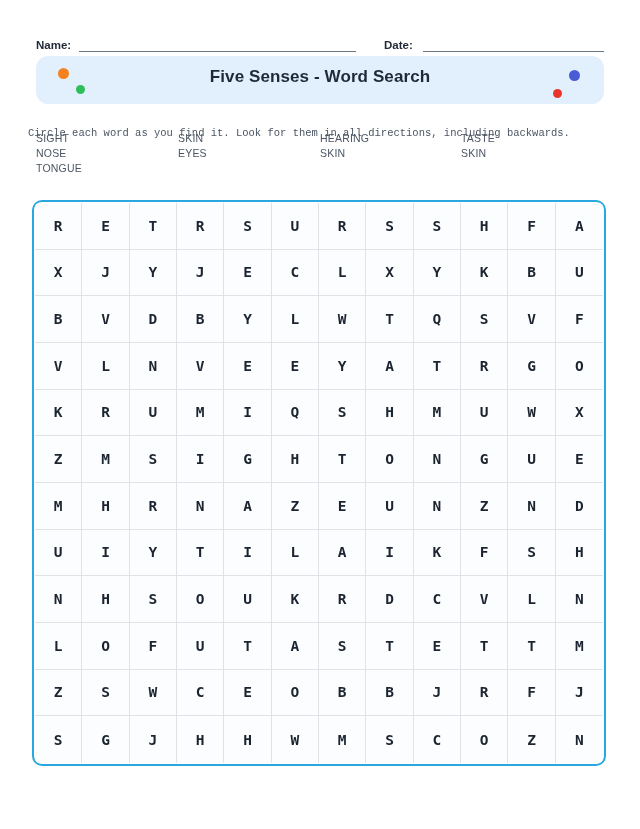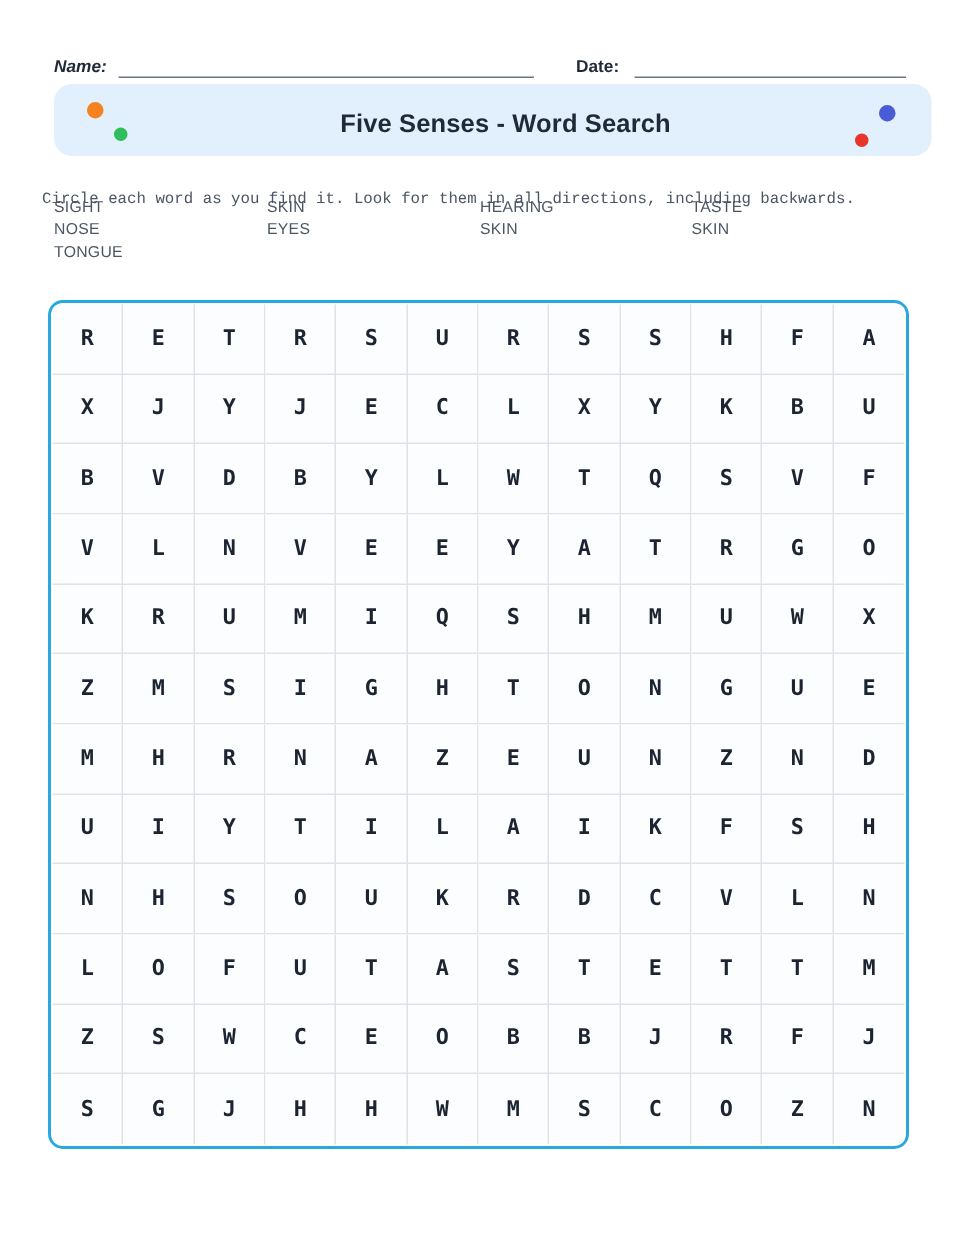--- a/index.html
+++ b/index.html
@@ -30,21 +30,21 @@
     width: 568px;
     height: 22px;
     display: flex;
     align-items: flex-end;
   }
   .meta-field {
     display: flex;
     align-items: flex-end;
     height: 22px;
   }
-  .meta-field.name { width: 348px; font-style: italic; }
+  .meta-field.name { width: 348px; }
   .meta-field.date { width: 220px; }
   .meta-label {
     font-size: 11.5px;
     font-weight: bold;
     color: #1f2937;
     white-space: nowrap;
     padding-bottom: 1px;
   }
   .meta-line {
     flex: 1;
@@ -58,23 +58,22 @@
   
   .banner {
     position: absolute;
     left: 36px;
     top: 56px;
     width: 568px;
     height: 48px;
     background: #e1f0fc;
     border-radius: 12px;
     display: flex;
-    align-items: flex-end;
+    align-items: flex-start;
     justify-content: center;
-    padding-left: 17px;
   }
   .banner-title {
     font-size: 17px;
     font-weight: bold;
     color: #1f2937;
     letter-spacing: 0.1px;
   }
   .dot {
     position: absolute;
     border-radius: 50%;

